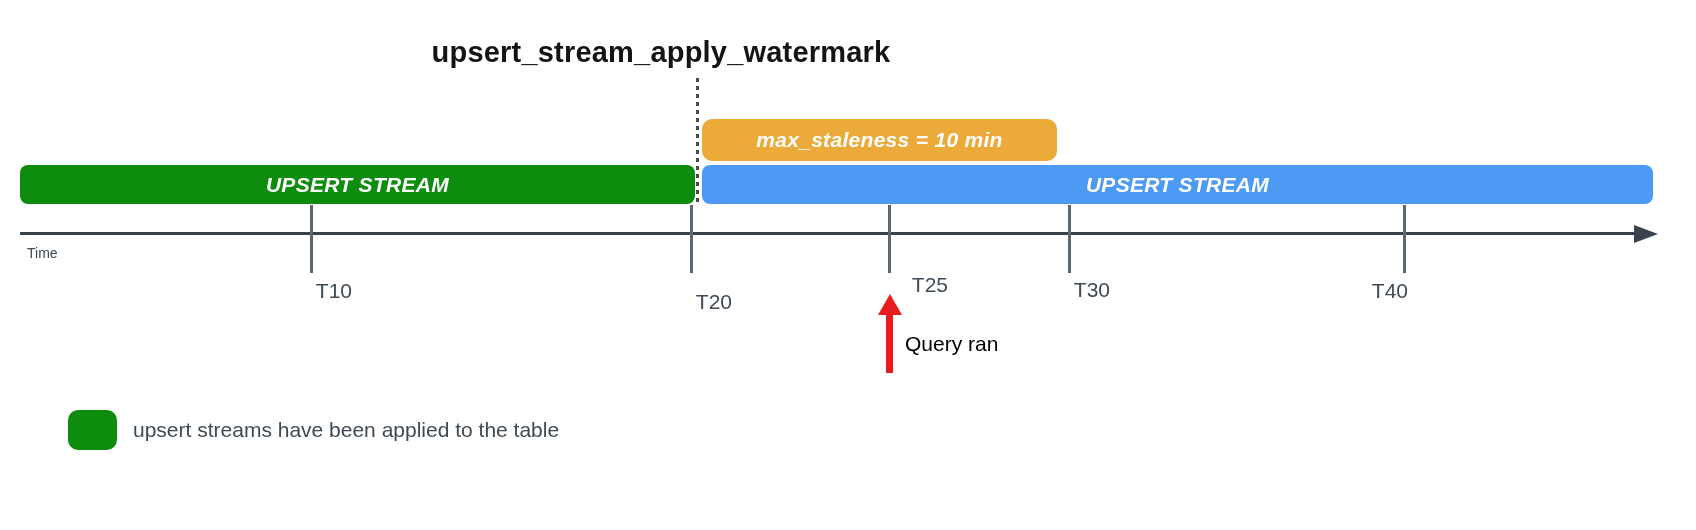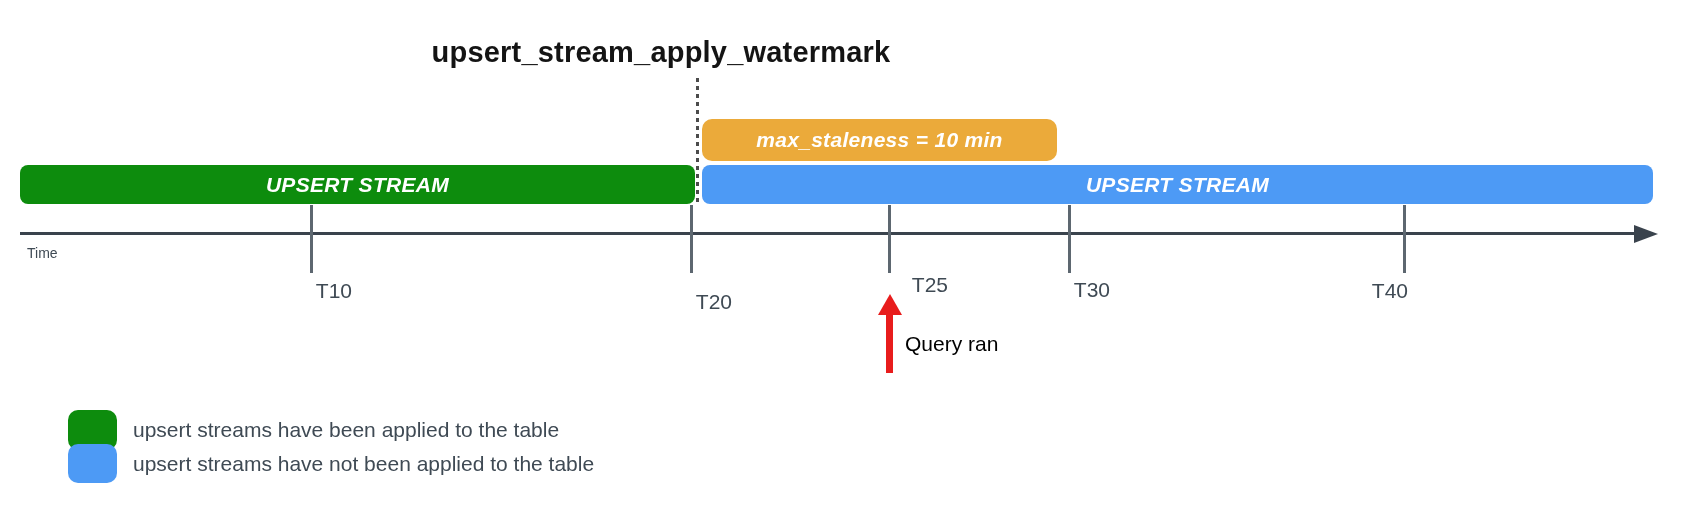--- a/index.html
+++ b/index.html
@@ -168,18 +168,14 @@
 
   <div class="query-arrow-head"></div>
   <div class="query-arrow-shaft"></div>
   <div class="query-label">Query ran</div>
 
   <div class="legend-row row1">
     <div class="swatch green"></div>
     <div class="legend-label">upsert streams have been applied to the table</div>
   </div>
 
-  <div class="legend-row row2">
-    <div class="swatch blue"></div>
-    <div class="legend-label">upsert streams have not been applied to the table</div>
-  </div>
 
 </div>
 
 </body></html>

